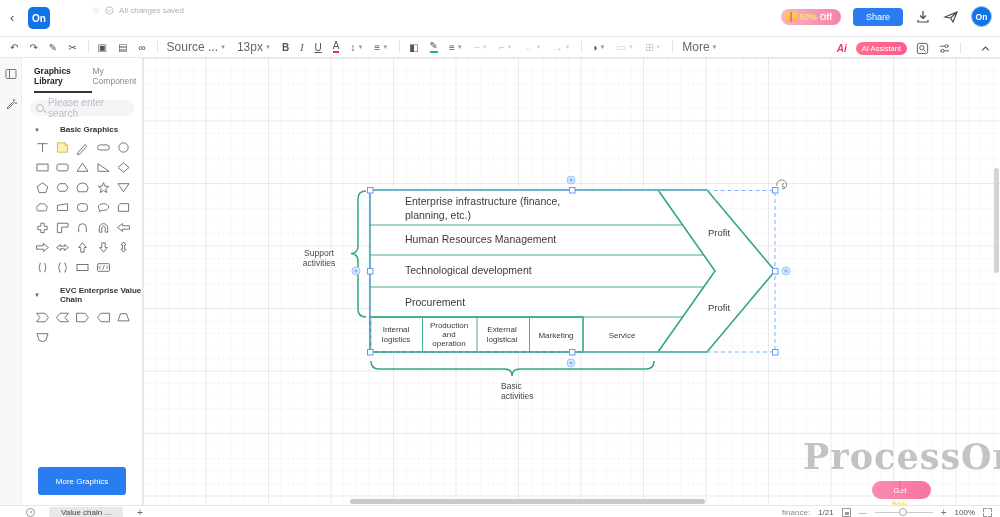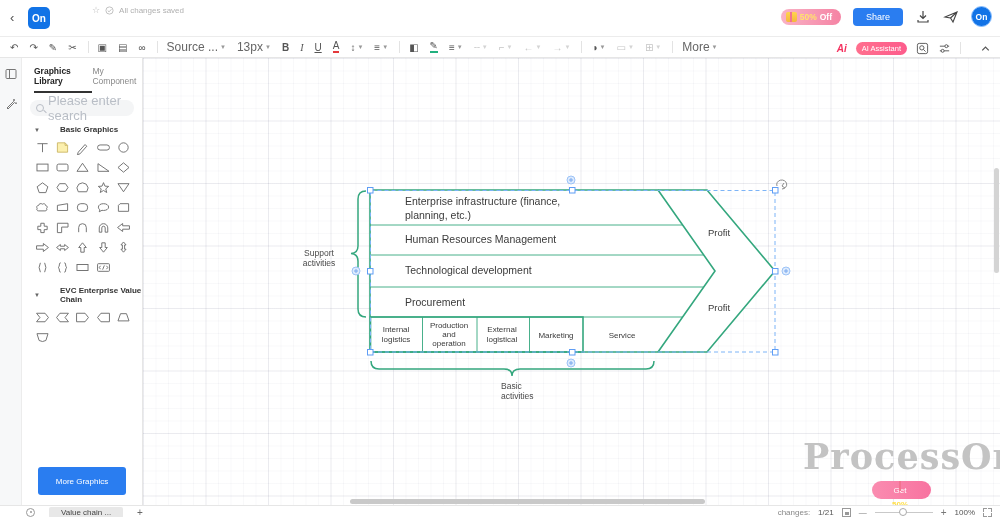--- a/index.html
+++ b/index.html
@@ -56,21 +56,21 @@
   
   .sidebar { position:absolute; left:22px; top:58px; width:121px; bottom:12px; background:#fff;
     border-right:1px solid #e6e6e6; }
   .tabs { display:flex; padding:8px 0 0 12px; font-size:8.5px; }
   .tab { color:#888; padding-bottom:5px; cursor:pointer; }
   .tab.active { color:#222; font-weight:bold; border-bottom:2px solid #333; }
   .search { margin:7px 8px 0; height:16px; background:#f4f5f6; border-radius:8px; display:flex;
     align-items:center; padding:0 6px; gap:4px; cursor:text; }
   .search .mag { width:8px; height:8px; border:1px solid #b9bec6; border-radius:50%; position:relative; flex:none; }
   .search .mag:after { content:""; position:absolute; left:6px; top:6px; width:4px; height:1px; background:#b9bec6; transform:rotate(45deg); }
-  .search .ph { font-size:13px; color:#b9bec6; }
+  .search .ph { font-size:10px; color:#b9bec6; }
   .sec-hd { display:flex; align-items:center; gap:20px; font-size:8px; font-weight:bold; color:#333;
     padding:9px 0 2px 12px; cursor:pointer; }
   .sec-hd .car { font-size:6px; color:#666; }
   .shape-grid { display:grid; grid-template-columns:repeat(5,1fr); padding:2px 8px 0 10px; row-gap:1px; }
   .shp { width:20px; height:19px; display:flex; align-items:center; justify-content:center; color:#6d6d6d; cursor:pointer; }
   .shp svg { width:17px; height:15px; fill:none; stroke:currentColor; stroke-width:1.1; }
   .more-btn { position:absolute; left:16px; bottom:10px; width:88px; height:28px; background:#2a7df0;
     color:#fff; font-size:8px; border-radius:3px; display:flex; align-items:center; justify-content:center; cursor:pointer; }
 
   
@@ -586,21 +586,21 @@
     <span class="x">✕</span>
   </div>
 
   <div class="bottombar">
     <div class="bb-left">
       <span class="dot-icon"></span>
       <span class="pagetab">Value chain ...</span>
       <span class="bb-add">+</span>
     </div>
     <div class="bb-right">
-      <span style="color:#888;">changes:</span>
+      <span style="color:#888;">finance:</span>
       <span style="color:#555;text-align:right;">1/21</span>
       <span class="bb-icon mini"></span>
       <span style="color:#777;">—</span>
       <span class="slider">
           <span class="knob"></span>
         </span>
       <span style="color:#777;font-size:10px;">+</span>
       <span style="color:#555;">100%</span>
       <span class="bb-icon fs"></span>
     </div>

